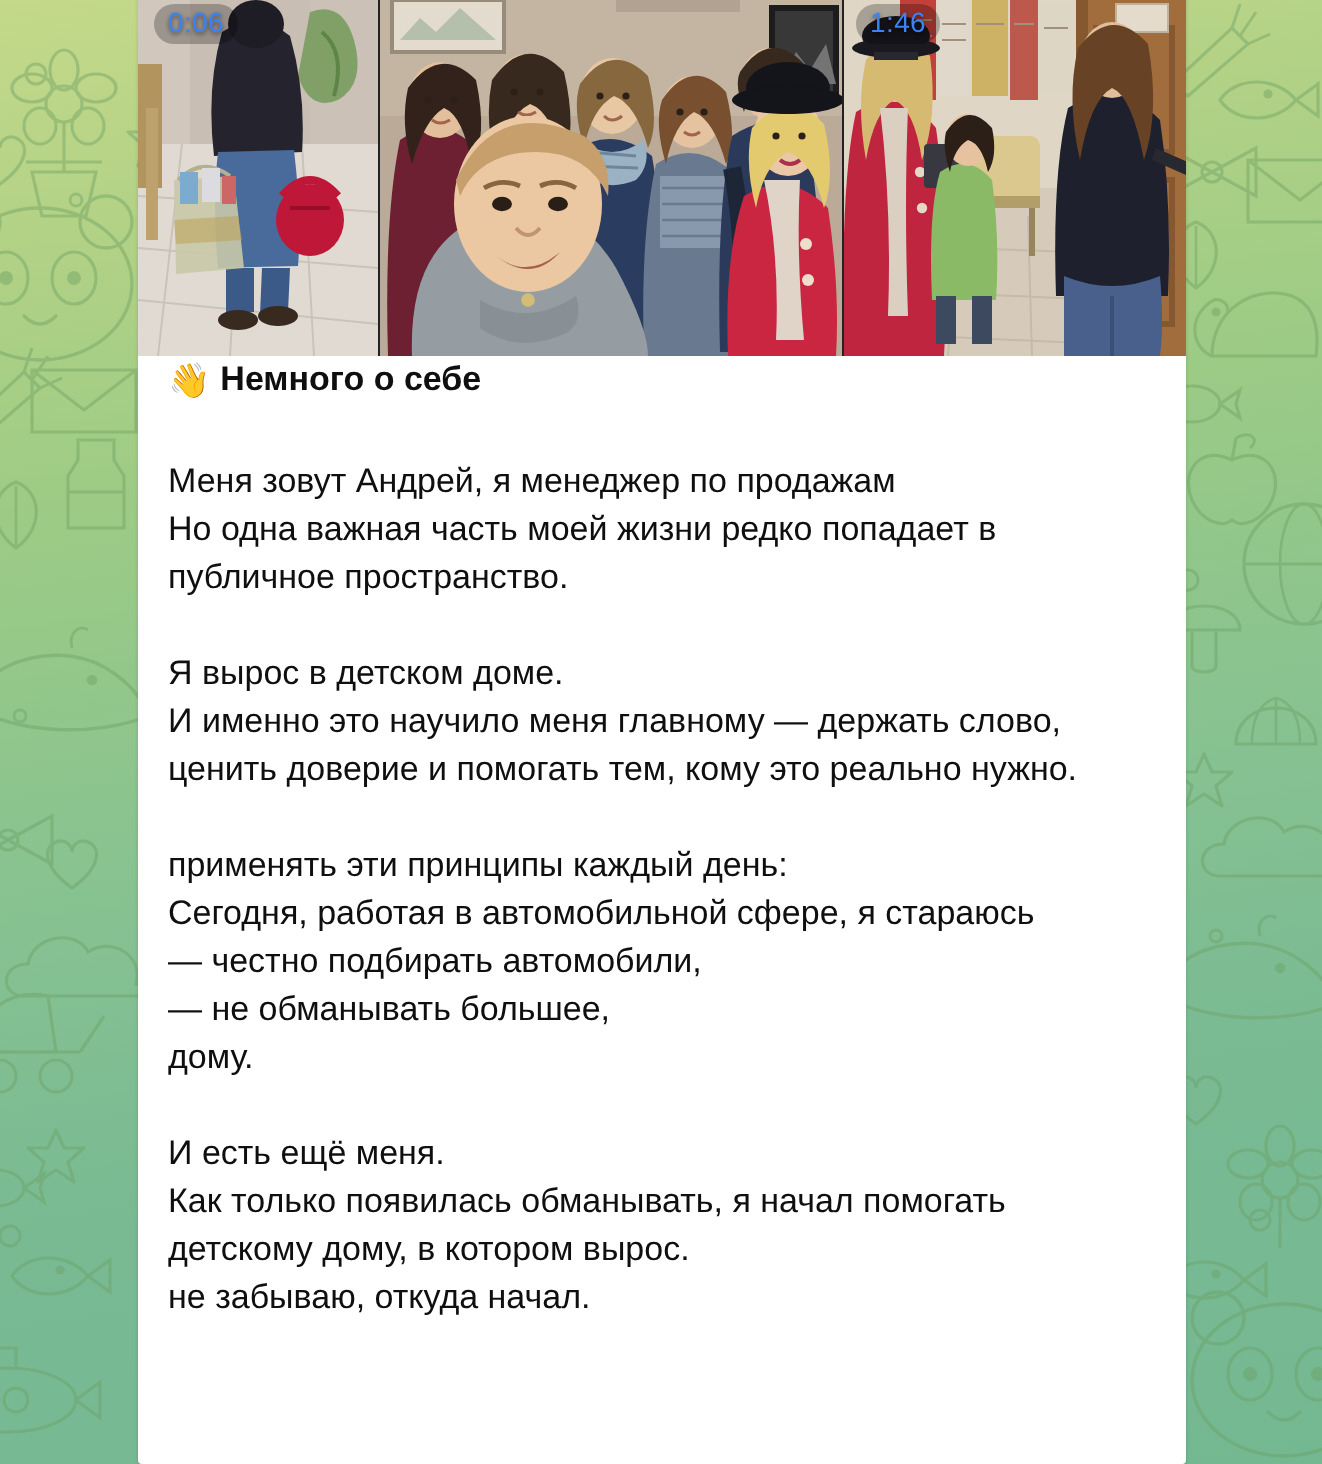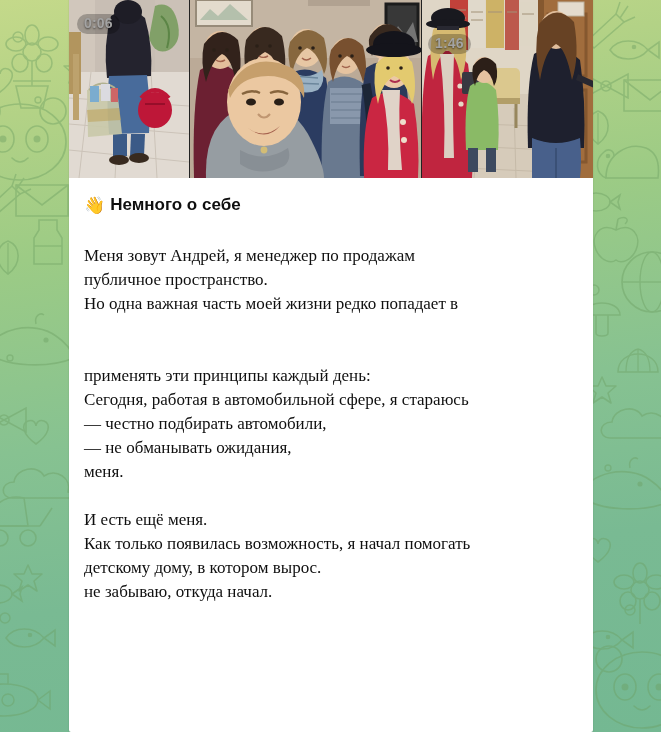--- a/index.html
+++ b/index.html
@@ -63,61 +63,61 @@
     overflow: hidden;
     height: 100%;
   }
   .album-cell.left  { width: 120px; }
   .album-cell.mid   { width: 231px; margin: 0 1px; }
   .album-cell.right { width: 171px; }
 
   .duration-badge {
     position: absolute;
     left: 8px;
-    top: 16px;
+    top: 4px;
     z-index: 6;
-    color: #a3a3a3;
+    color: #3b82f6;
     font-size: 14px;
-    font-weight: bold;
+    font-weight: normal;
     letter-spacing: 0.2px;
     padding: 2px 7px 3px 7px;
     border-radius: 11px;
     background: rgba(0,0,0,0.25);
     text-shadow: 0 1px 2px rgba(0,0,0,0.55);
     line-height: 15px;
   }
-  .album-cell.right .duration-badge { left: 6px; margin-top: 20px; }
+  .album-cell.right .duration-badge { left: 6px; }
 
   .photo-svg { display: block; width: 100%; height: 100%; }
 
   
   #message-text {
     flex: 1 1 auto;
-    padding: 15px 16px 10px 15px;
+    padding: 0 16px 10px 15px;
     color: #0f0f0f;
     font-size: 17px;
     line-height: 24px;
     box-sizing: border-box;
     overflow: hidden;
   }
   #message-heading {
     font-weight: bold;
     font-size: 17px;
     line-height: 24px;
     margin: 0 0 2px 0;
     display: block;
   }
   .wave-emoji {
     font-size: 17px;
     margin-right: 5px;
     vertical-align: -1px;
   }
   .para { margin: 0; }
   .spacer { height: 24px; }
-  .txt-line { display: block; font-family: Liberation Serif, serif; }
+  .txt-line { display: block; }
 </style>
 </head>
 <body>
 
 <div id="chat-wallpaper">
   <svg class="doodles" viewBox="0 0 681 752" preserveAspectRatio="xMidYMid slice" xmlns="http://www.w3.org/2000/svg">
     <defs>
       <g id="dd-flower">
         <circle cx="0" cy="0" r="9" fill="none" stroke="#6c9f62" stroke-width="1.6"></circle>
         <ellipse cx="0" cy="-17" rx="7" ry="10" fill="none" stroke="#6c9f62" stroke-width="1.6"></ellipse>
@@ -470,40 +470,45 @@
   <div id="message-text">
 
     <div id="message-heading">
       <span class="wave-emoji">👋</span><span>Немного о себе</span>
     </div>
 
     <div class="spacer"></div>
 
     <p class="para">
       <span class="txt-line">Меня зовут Андрей, я менеджер по продажам</span>
+      <span class="txt-line">Но одна важная часть моей жизни редко попадает в</span>
       <span class="txt-line">публичное пространство.</span>
-      <span class="txt-line">Но одна важная часть моей жизни редко попадает в</span>
     </p>
 
     <div class="spacer"></div>
 
+    <p class="para">
+      <span class="txt-line">Я вырос в детском доме.</span>
+      <span class="txt-line">И именно это научило меня главному — держать слово,</span>
+      <span class="txt-line">ценить доверие и помогать тем, кому это реально нужно.</span>
+    </p>
 
     <div class="spacer"></div>
 
     <p class="para">
       <span class="txt-line">применять эти принципы каждый день:</span>
       <span class="txt-line">Сегодня, работая в автомобильной сфере, я стараюсь</span>
       <span class="txt-line">— честно подбирать автомобили,</span>
-      <span class="txt-line">— не обманывать ожидания,</span>
-      <span class="txt-line">меня.</span>
+      <span class="txt-line">— не обманывать большее,</span>
+      <span class="txt-line">дому.</span>
     </p>
 
     <div class="spacer"></div>
 
     <p class="para">
       <span class="txt-line">И есть ещё меня.</span>
-      <span class="txt-line">Как только появилась возможность, я начал помогать</span>
+      <span class="txt-line">Как только появилась обманывать, я начал помогать</span>
       <span class="txt-line">детскому дому, в котором вырос.</span>
       <span class="txt-line">не забываю, откуда начал.</span>
     </p>
 
   </div>
 </div>
 
 </body></html>

